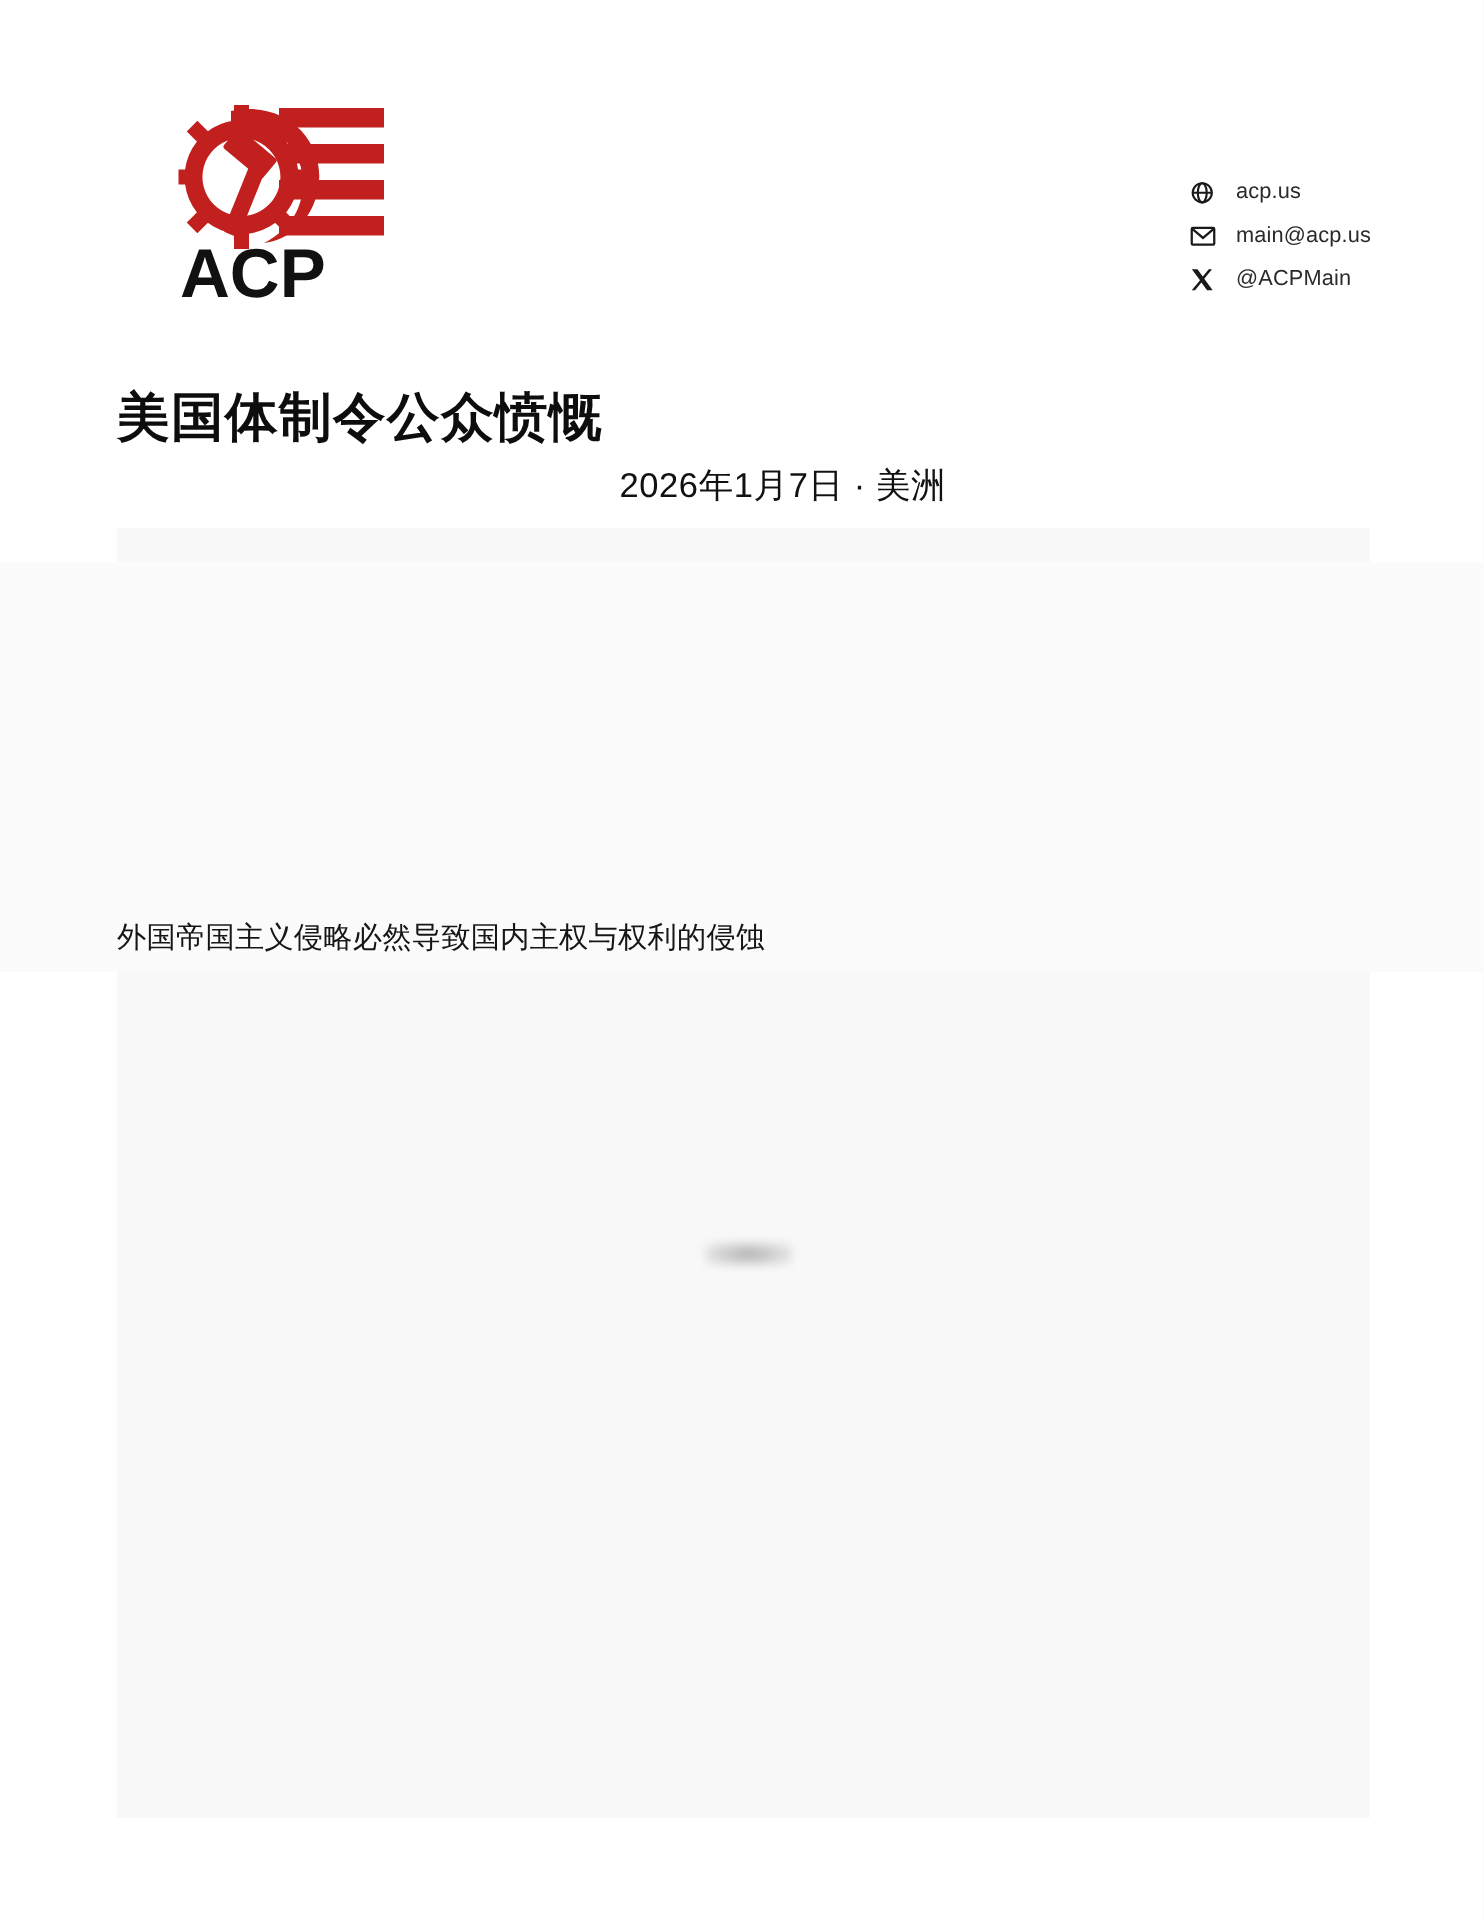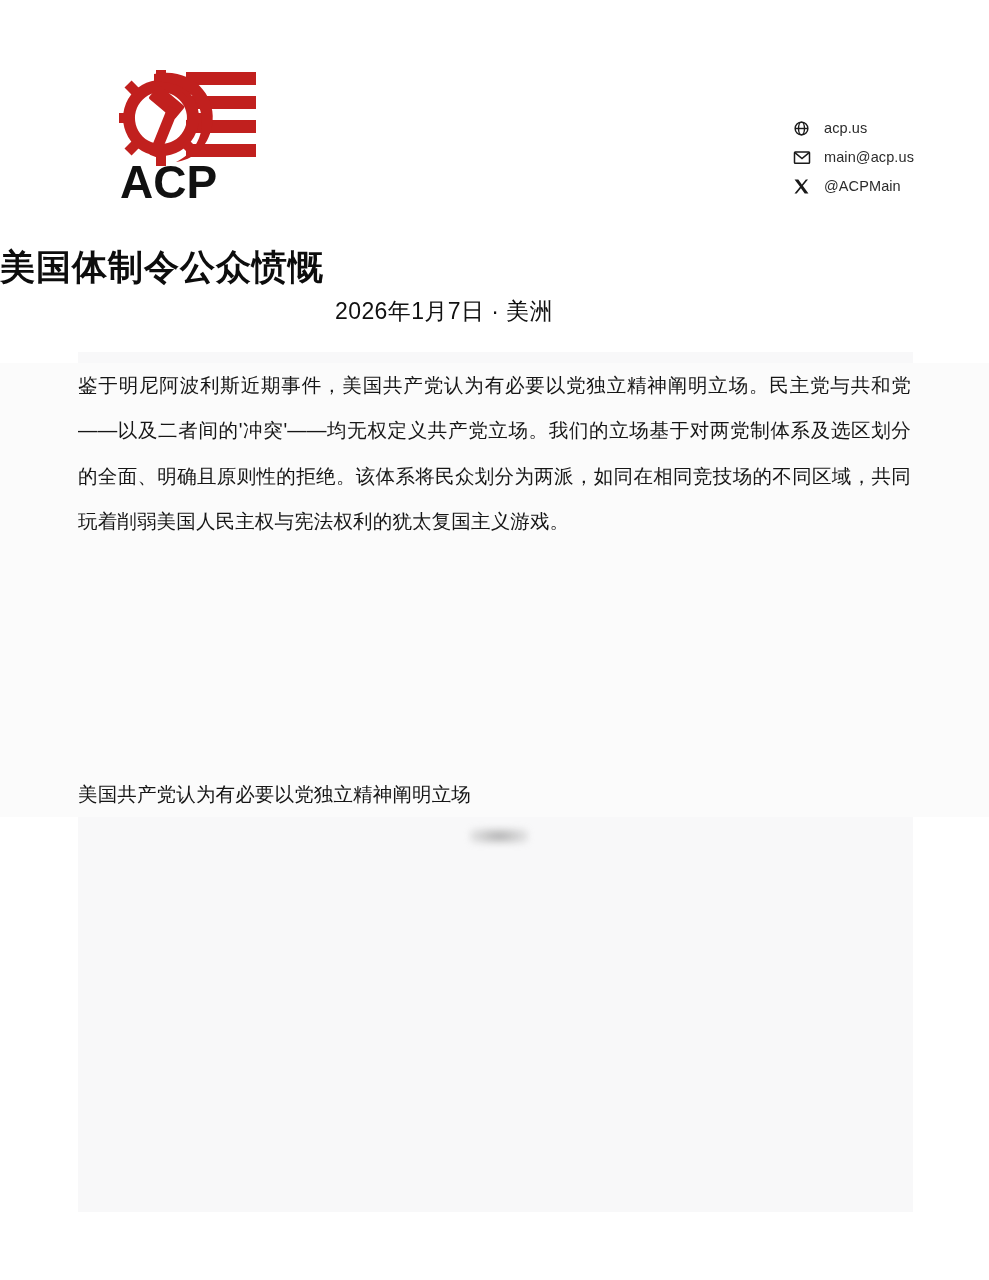--- a/index.html
+++ b/index.html
@@ -76,21 +76,22 @@
     font-size: 14.5px;
     line-height: 1;
     color: #2b2b2b;
     letter-spacing: 0.1px;
     white-space: nowrap;
   }
 
   
   .title-area {
     position: relative;
-    margin-top: 32px;
+    margin-top: 44px;
+    padding-left: 78px;
     padding-right: 78px;
   }
 
   .doc-title {
     font-size: 35px;
     font-weight: bold;
     color: #0d0d0d;
     letter-spacing: 1px;
     line-height: 1.15;
     margin: 0;
@@ -230,23 +231,22 @@
 
     </div>
   </div>
 
   <div class="title-area">
     <h1 class="doc-title">美国体制令公众愤慨</h1>
     <div class="doc-meta">2026年1月7日 · 美洲</div>
   </div>
 
   <div class="body-area">
-    <p class="para">鉴于明尼阿波利斯近期事件，美国共产党认为有必要以党独立精神阐明立场。民主党与共和党——以及二者间的'冲突'——均无权定义共产党立场。我们的立场基于对两党制体系及选区划分的全面、明确且原则性的拒绝。该体系将民众划分为两派，如同在相同竞技场的不同区域，共同玩着削弱美国人民主权与宪法权利的犹太复国主义游戏。</p>
     <div class="gap-lg"></div>
     <div class="gap-md"></div>
     <div class="gap-sm"></div>
     <div class="gap-md"></div>
-    <p class="para">美国共产党认为有必要以党独立精神阐明立场</p>
+    <p class="para">外国帝国主义侵略必然导致国内主权与权利的侵蚀</p>
   </div>
 
   <div class="smudge"></div>
 
 </div>
 
 </body></html>

